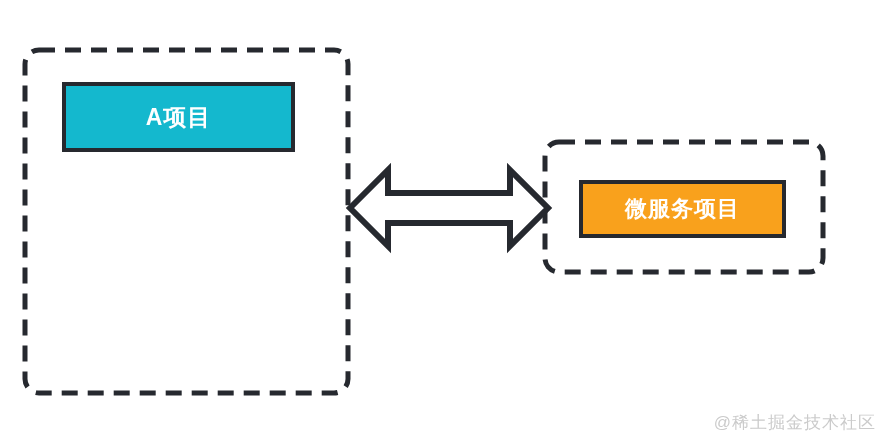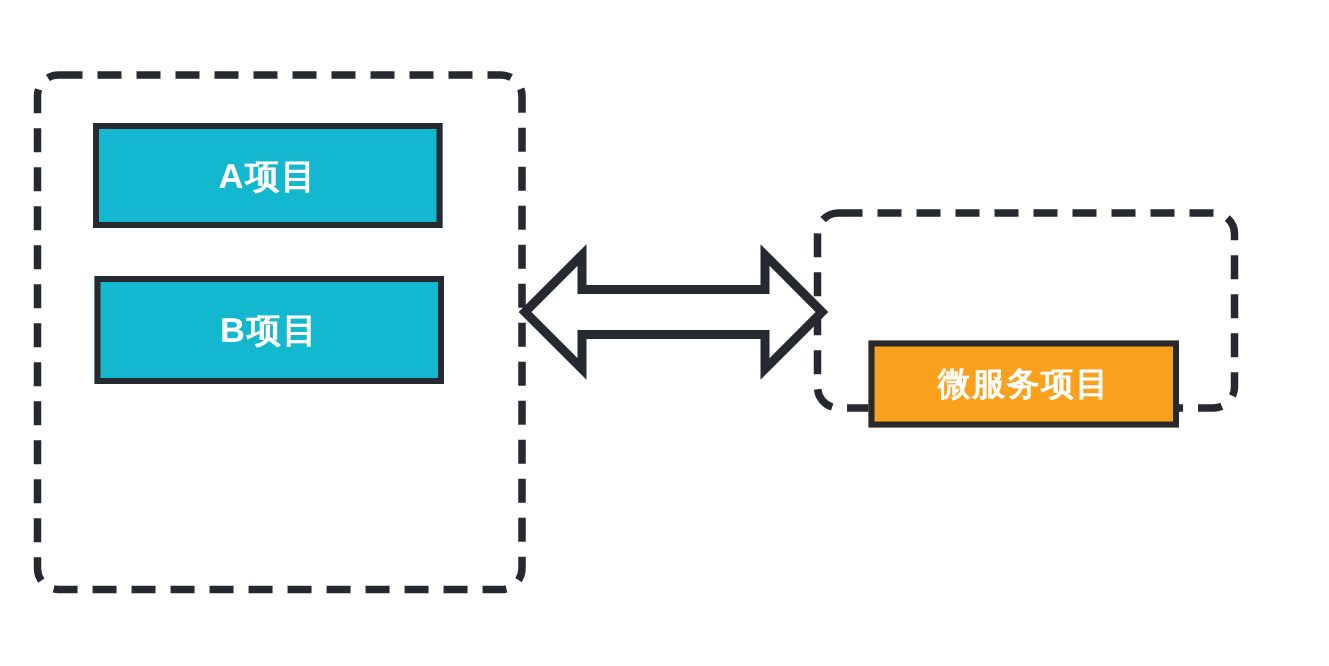--- a/index.html
+++ b/index.html
@@ -40,21 +40,21 @@
     display:flex;align-items:center;justify-content:center;
     border:4px solid var(--ink);
     box-sizing:border-box;
     color:var(--label-text);
     font-size:23px;
     font-weight:bold;
     letter-spacing:1px;
     text-align:center;
   }
   .cyan{background:var(--box-cyan);text-align:right;}
-  .orange{background:var(--box-orange);margin-top:47px;}
+  .orange{background:var(--box-orange);}
   .watermark{
     position:absolute;
     right:10px;bottom:10px;
     color:var(--watermark);
     font-size:17px;
     letter-spacing:1px;
   }
 </style>
 </head>
 <body>
@@ -64,23 +64,21 @@
   <svg class="layer" viewBox="0 0 886 444">
     <rect class="dashed" x="25" y="50" width="323" height="343" rx="14"></rect>
     <rect class="dashed" x="545" y="142" width="278" height="130" rx="14"></rect>
     <polygon class="arrow" points="350,208 388,170 388,193 510,193 510,170 548,208 510,246 510,223 388,223 388,246"></polygon>
   </svg>
 
   <div class="node cyan" style="left:62px;top:82px;width:233px;height:70px">
     <span>A项目</span>
   </div>
 
-  <div class="node cyan" style="left:63px;top:184px;width:233px;height:72px">
-    <span>B项目</span>
-  </div>
 
 
   <div class="node orange" style="left:579px;top:180px;width:207px;height:58px;font-size:22px">
     <span>微服务项目</span>
   </div>
 
+  <div class="watermark">@稀土掘金技术社区</div>
 
 </div>
 
 </body></html>

